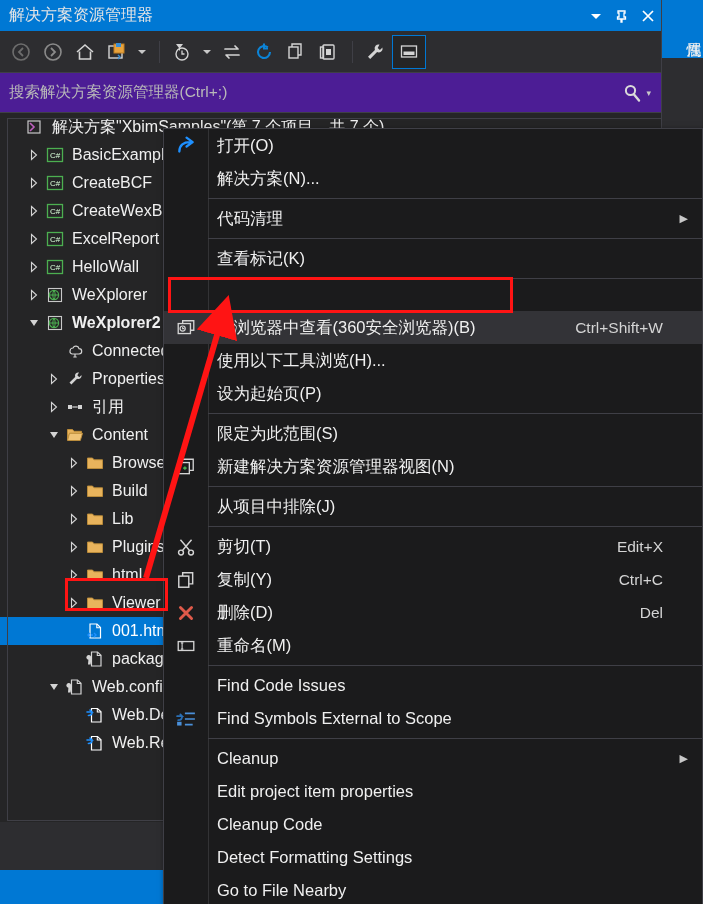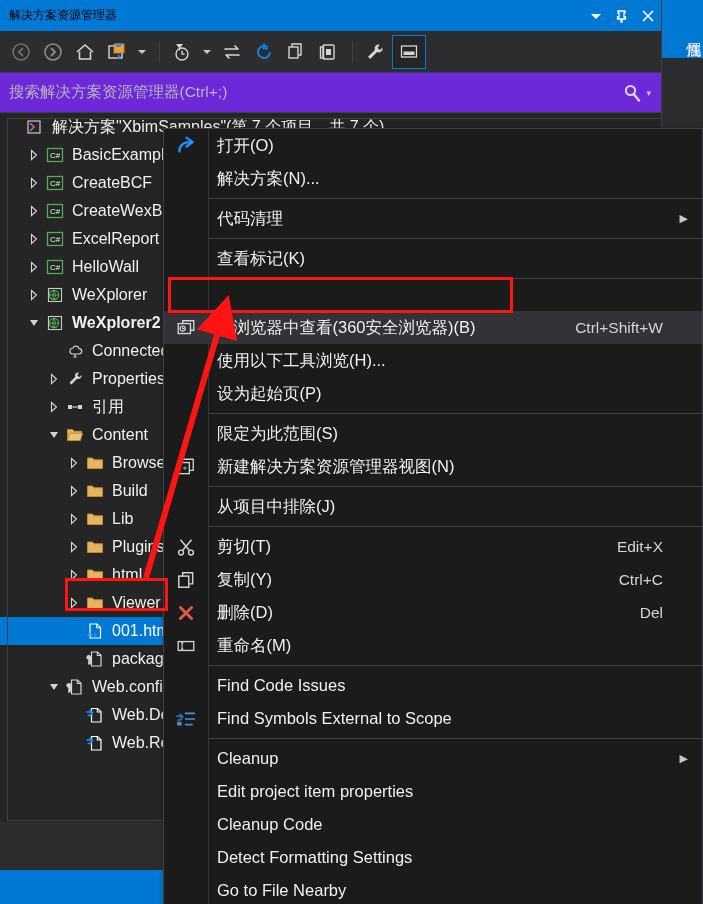--- a/index.html
+++ b/index.html
@@ -23,22 +23,22 @@
   }
 
   
   #titlebar {
     position: absolute; left: 0; top: 0;
     width: 661px; height: 31px;
     background: #0078d4;
     display: flex; align-items: center;
   }
   #titlebar .title {
-    color: #000000;
-    font-size: 12px;
+    color: #e5e5e5;
+    font-size: 16px;
     padding-left: 9px;
     letter-spacing: 0px;
     white-space: nowrap;
   }
   #titlebar .tb-spacer { flex: 1; }
   .tb-btn {
     width: 26px; height: 30px;
     display: flex; align-items: center; justify-content: center;
     color: #ffffff;
   }
@@ -69,21 +69,21 @@
   .tbar-sep {
     width: 1px; height: 22px;
     background: #3f3f46;
     margin: 0 7px;
   }
 
   
   #searchbox {
     position: absolute; left: 0; top: 73px;
     width: 661px; height: 40px;
-    background: #6d28d9;
+    background: #4c1d95;
     border-bottom: 1px solid #3f3f46;
     display: flex; align-items: center;
     box-sizing: border-box;
   }
   #searchbox .ph {
     color: #b9b9b9;
     font-size: 15.5px;
     padding-left: 9px;
     flex: 1;
     white-space: nowrap;

